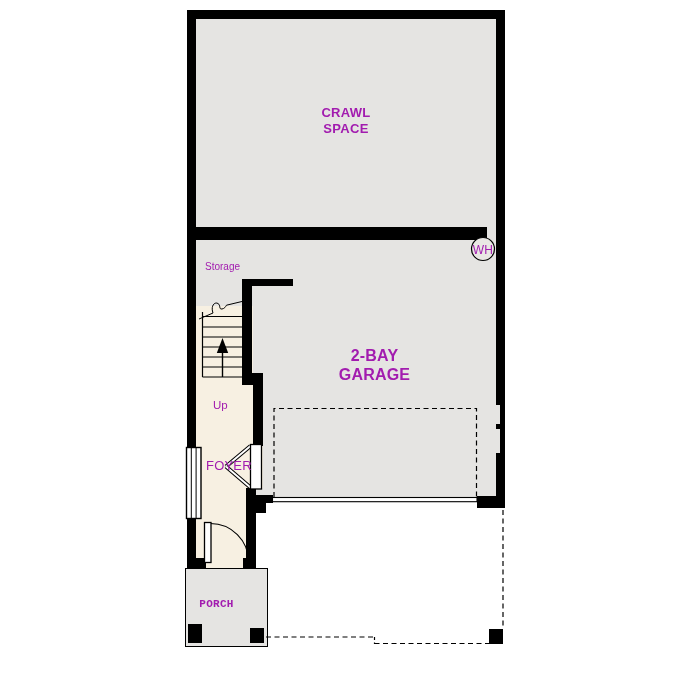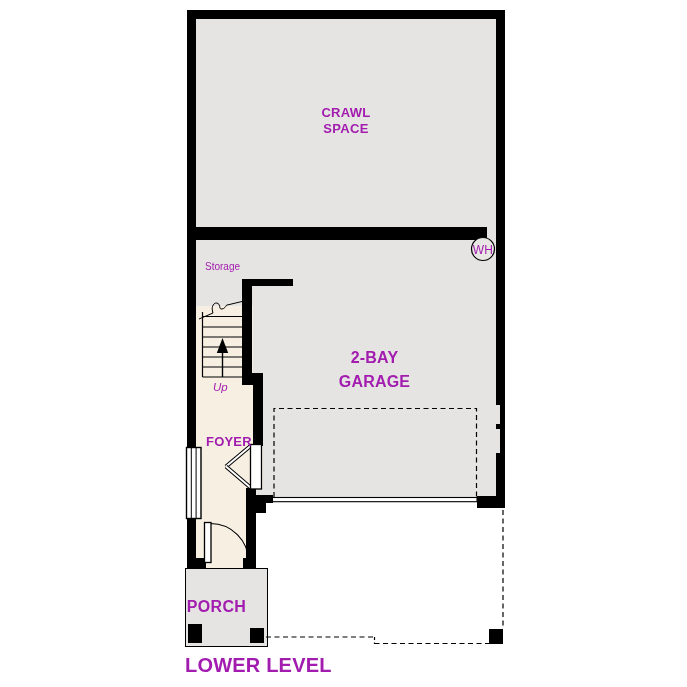--- a/index.html
+++ b/index.html
@@ -12,25 +12,25 @@
   .floor-gray{background:var(--floor-gray,#e5e4e2);z-index:1;}
   .floor-cream{background:var(--floor-cream,#f7f0e2);z-index:1;}
   .post{background:var(--wall,#000);z-index:4;}
   .porch{
     position:absolute;left:185px;top:568px;width:81px;height:77px;
     background:var(--floor-gray,#e5e4e2);border:1.5px solid #000;z-index:3;
   }
   svg.linework{position:absolute;left:0;top:0;z-index:5;}
   .lbl{z-index:6;white-space:pre-line;}
   .lbl-crawl{left:316px;top:105px;width:60px;text-align:center;font-size:13px;font-weight:bold;line-height:15.5px;letter-spacing:.3px;}
-  .lbl-garage{left:334px;top:346px;width:81px;text-align:center;font-size:16px;font-weight:bold;line-height:24px;letter-spacing:.2px;}
+  .lbl-garage{left:334px;top:346px;width:81px;text-align:center;font-size:16px;font-weight:bold;line-height:19px;letter-spacing:.2px;}
   .lbl-storage{left:205px;top:261px;font-size:10px;}
-  .lbl-up{left:213px;top:381px;font-size:11.5px;font-style:italic;}
-  .lbl-foyer{left:206px;top:434px;font-size:13px;font-weight:bold;letter-spacing:.2px;}
-  .lbl-porch{left:185px;top:598px;width:63px;text-align:center;font-size:16px;font-weight:bold;letter-spacing:.3px;}
+  .lbl-up{left:213px;top:399px;font-size:11.5px;}
+  .lbl-foyer{left:206px;top:458px;font-size:13px;font-weight:normal;letter-spacing:.2px;}
+  .lbl-porch{left:185px;top:598px;width:63px;text-align:center;font-size:11px;font-weight:bold;letter-spacing:.3px;font-family:Liberation Mono, monospace;}
   .lbl-wh{left:468px;top:243px;width:30px;text-align:center;font-size:12px;letter-spacing:.2px;}
   .lbl-title{left:185px;top:654px;font-size:20px;font-weight:bold;letter-spacing:.2px;}
 </style>
 </head>
 <body>
 
 <div class="plan">
 
   <div class="floor floor-gray" style="left:196px;top:19px;width:300px;height:212px;"></div>
   <div class="floor floor-gray" style="left:196px;top:240px;width:47px;height:66px;"></div>
@@ -119,15 +119,14 @@
     <circle cx="483" cy="249" r="11.5" fill="#e9e7e4" stroke="#000" stroke-width="1.2"></circle>
   </svg>
 
   <div class="lbl lbl-crawl">CRAWL SPACE</div>
   <div class="lbl lbl-garage">2-BAY GARAGE</div>
   <div class="lbl lbl-storage">Storage</div>
   <div class="lbl lbl-up">Up</div>
   <div class="lbl lbl-foyer">FOYER</div>
   <div class="lbl lbl-porch">PORCH</div>
   <div class="lbl lbl-wh">WH</div>
-  <div class="lbl lbl-title">LOWER LEVEL</div>
 
 </div>
 
 </body></html>

